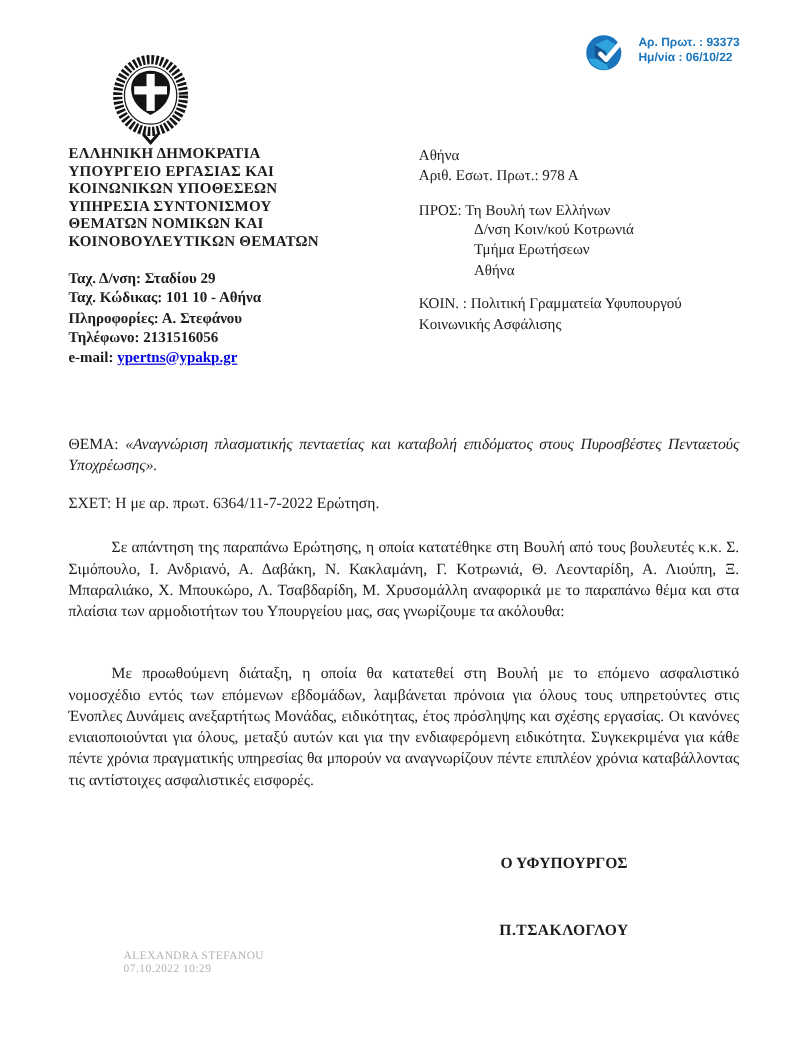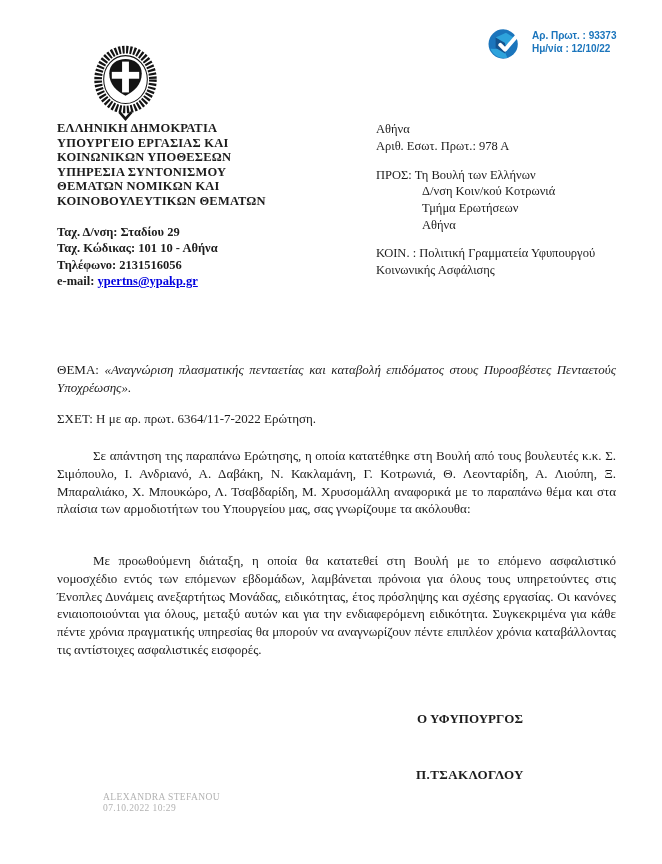--- a/index.html
+++ b/index.html
@@ -25,21 +25,21 @@
   .org-block{
     position:absolute;left:57px;top:121px;width:280px;
     font-weight:bold;font-size:12.5px;line-height:14.6px;letter-spacing:.2px;
   }
   .contact-block{
     position:absolute;left:57px;top:224px;width:280px;
     font-weight:bold;font-size:12.5px;line-height:16.4px;
   }
   .contact-block a{color:#0000e0;}
   
-  .right-col{position:absolute;left:349px;top:121px;width:280px;font-size:12.5px;line-height:16.8px;margin-left:27px;}
+  .right-col{position:absolute;left:349px;top:121px;width:280px;font-size:12.5px;line-height:16.8px;}
   .right-col .gap-s{height:12px;}
   .right-col .gap-m{height:11px;}
   .to-line{padding-left:46px;}
   .cc-block{width:272px;}
   
   .subject{
     position:absolute;left:57px;top:361px;width:559px;
     font-size:13px;line-height:18px;text-align:justify;
   }
   .subject .subj-text{font-style:italic;}
@@ -69,21 +69,21 @@
   <div class="stamp">
     <svg class="stamp-icon" viewBox="0 0 40 36">
       <circle cx="17" cy="18" r="15.5" fill="#1b75bc"></circle>
       <path d="M3.5 23 a15.5 15.5 0 0 0 18 9.5 l-4 -9 z" fill="#2ea3dc"></path>
       <path d="M9 11 l11 -5 l11 7 l-11 6 z" fill="#2ea3dc"></path>
       <path d="M9 11 l0 11 l10 6 l0 -11 z" fill="#14548f"></path>
       <path d="M14 19 l5 5 l12 -14" stroke="#ffffff" stroke-width="4.2" fill="none" stroke-linecap="round" stroke-linejoin="round"></path>
     </svg>
     <div class="stamp-text">
       <div>Αρ. Πρωτ. : 93373</div>
-      <div>Ημ/νία : 12/10/22</div>
+      <div>Ημ/νία : 06/10/22</div>
     </div>
   </div>
 
   <svg class="emblem" viewBox="0 0 90 96">
     <ellipse cx="45" cy="44" rx="32" ry="35" fill="none" stroke="#141414" stroke-width="9" stroke-dasharray="2.6 1.8"></ellipse>
     <ellipse cx="45" cy="44" rx="25.5" ry="28" fill="none" stroke="#141414" stroke-width="1.2"></ellipse>
     <path d="M45 20 c10 0 19 6 19 17 c0 13 -9 21 -19 26 c-10 -5 -19 -13 -19 -26 c0 -11 9 -17 19 -17 z" fill="#141414"></path>
     <rect x="41" y="23" width="8" height="36" fill="#ffffff"></rect>
     <rect x="29" y="35" width="32" height="8" fill="#ffffff"></rect>
     <path d="M38 82 l7 8 l7 -8" fill="none" stroke="#141414" stroke-width="3"></path>
@@ -94,20 +94,21 @@
     <div>ΥΠΟΥΡΓΕΙΟ ΕΡΓΑΣΙΑΣ ΚΑΙ</div>
     <div>ΚΟΙΝΩΝΙΚΩΝ ΥΠΟΘΕΣΕΩΝ</div>
     <div>ΥΠΗΡΕΣΙΑ ΣΥΝΤΟΝΙΣΜΟΥ</div>
     <div>ΘΕΜΑΤΩΝ ΝΟΜΙΚΩΝ ΚΑΙ</div>
     <div>ΚΟΙΝΟΒΟΥΛΕΥΤΙΚΩΝ ΘΕΜΑΤΩΝ</div>
   </div>
 
   <div class="contact-block">
     <div>Ταχ. Δ/νση: Σταδίου 29</div>
     <div>Ταχ. Κώδικας: 101 10 - Αθήνα</div>
+    <div>Πληροφορίες: Α. Στεφάνου</div>
     <div>Τηλέφωνο: 2131516056</div>
     <div><span>e-mail: </span><a href="#">ypertns@ypakp.gr</a></div>
   </div>
 
   <div class="right-col">
     <div>Αθήνα</div>
     <div>Αριθ.  Εσωτ. Πρωτ.: 978 Α</div>
     <div class="gap-s"></div>
     <div><span>ΠΡΟΣ: </span><span>Τη Βουλή των Ελλήνων</span></div>
     <div class="to-line">Δ/νση Κοιν/κού Κοτρωνιά</div>

